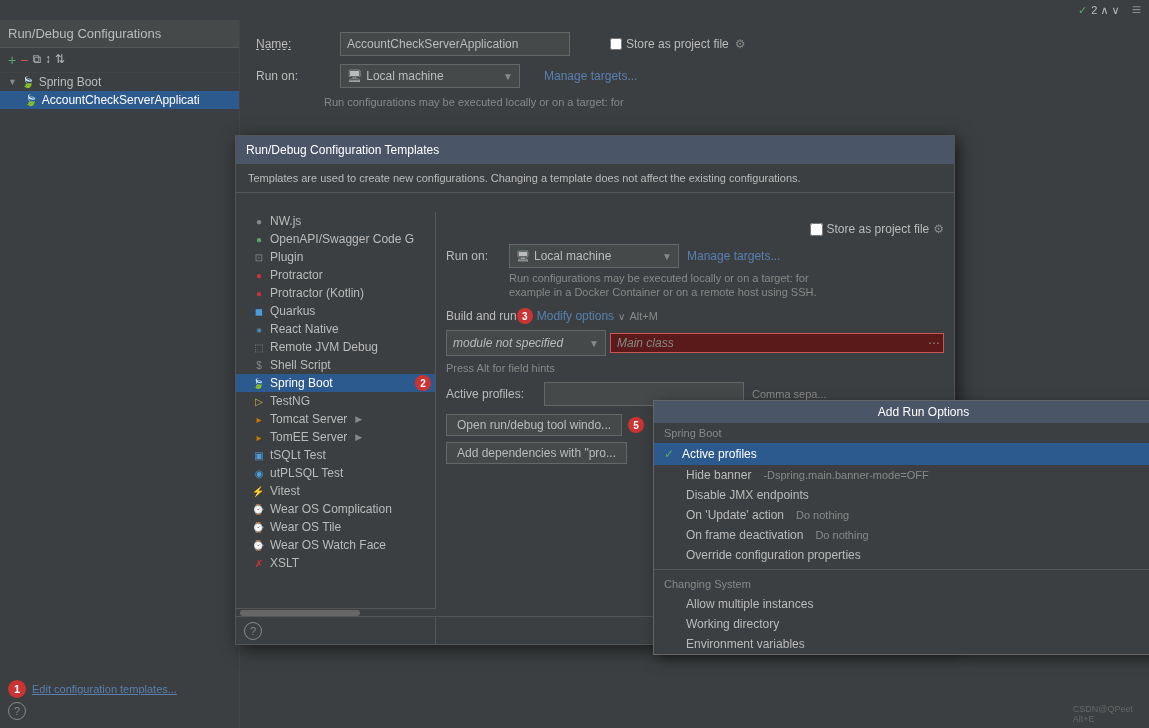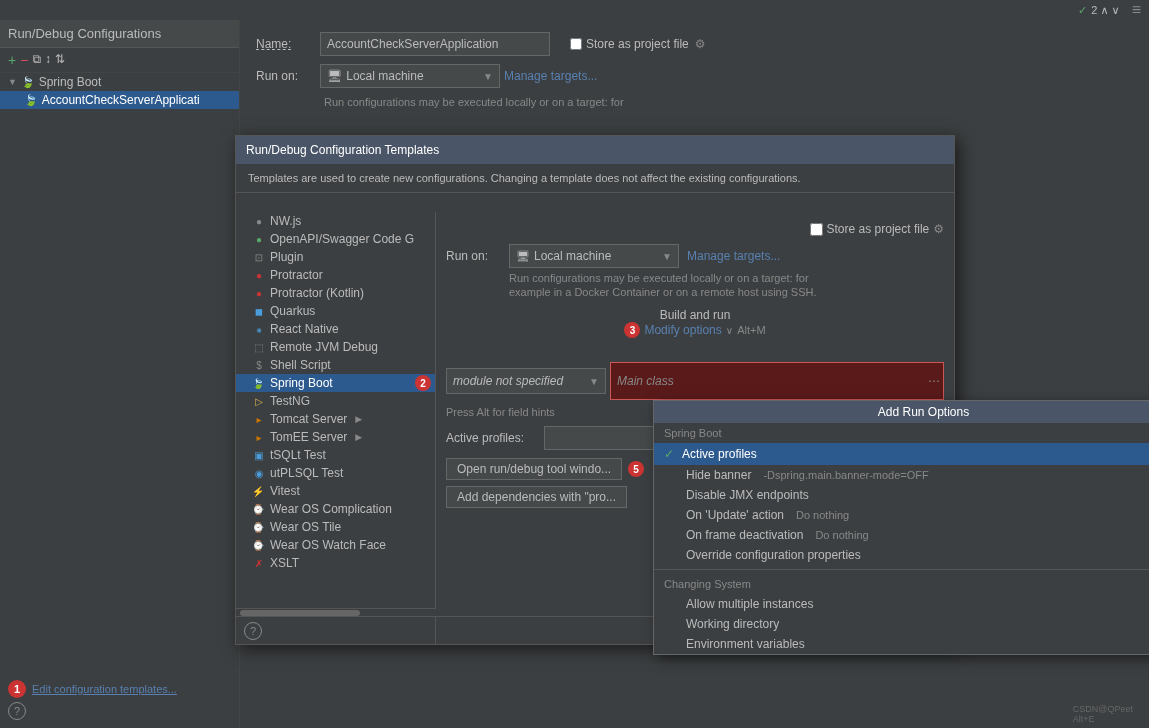--- a/index.html
+++ b/index.html
@@ -36,21 +36,21 @@
     }
 
     .circle-green { color: #59a869; }
     .circle-red { color: #cc3333; }
     .circle-blue { color: #4a9cdb; }
     .circle-yellow { color: #d4b44a; }
     .circle-gray { color: #888; }
     .circle-orange { color: #cc7700; }
 
     .field-row {
-      display: flex; align-items: center; margin-bottom: 8px; gap: 4px;
+      display: flex; align-items: center; margin-bottom: 8px; gap: 24px;
     }
     .field-label { color: #bbbbbb; font-size: 12px; min-width: 60px; }
     .field-input {
       background: #45494a; border: 1px solid #666;
       color: #bbbbbb; font-size: 12px;
       padding: 2px 6px; height: 24px;
     }
 
     .btn-link { color: #5880b0; background: none; border: none; cursor: pointer; font-size: 12px; }
 
@@ -393,36 +393,36 @@
         <div style="display: flex; align-items: center; background: #45494a; border: 1px solid #666; padding: 2px 6px; height: 24px; width: 170px; cursor: pointer;">
           <span style="color: #bbbbbb; font-size: 11px;">🖥</span>
           <span style="color: #bbbbbb; font-size: 12px; flex: 1; margin-left: 4px;">Local machine</span>
           <span style="color: #888; font-size: 10px;">▼</span>
         </div>
         <button class="btn-link">Manage targets...</button>
       </div>
       <div style="color: #888; font-size: 11px; margin-left: 63px; margin-bottom: 2px;">Run configurations may be executed locally or on a target: for</div>
       <div style="color: #888; font-size: 11px; margin-left: 63px; margin-bottom: 10px;">example in a Docker Container or on a remote host using SSH.</div>
 
-      <div style="display: flex; align-items: center; justify-content: flex-start; margin-bottom: 24px; flex-direction: column;">
+      <div style="display: flex; align-items: center; justify-content: flex-start; margin-bottom: 6px;">
         <span style="color: #bbbbbb; font-size: 12px; font-weight: 500;">Build and run</span>
         <div style="display: flex; align-items: center; gap: 4px;">
           <div class="badge" style="width: 16px; height: 16px; font-size: 10px;">3</div>
           <button class="btn-link">Modify options</button>
           <span style="color: #888; font-size: 10px;">∨</span>
           <span style="color: #888; font-size: 11px;">Alt+M</span>
         </div>
       </div>
 
       <div style="display: flex; align-items: center; gap: 4px; margin-bottom: 6px; font-style: italic;">
         <div class="module-selector">
           <span style="font-size: 12px; color: #bbbbbb;">module not specified</span>
           <span style="color: #888; font-size: 10px;">▼</span>
         </div>
-        <div style="flex: 1; background: #5a1a1a; border: 1px solid #cc5555; height: 38px; display: flex; align-items: center; padding: 0 6px; position: relative;">
+        <div style="flex: 1; background: #5a1a1a; border: 1px solid #cc5555; height: 20px; display: flex; align-items: center; padding: 0 6px; position: relative;">
           <span style="color: #888; font-size: 12px;">Main class</span>
           <span style="position: absolute; right: 4px; color: #888; font-size: 12px;">⋯</span>
         </div>
       </div>
 
       <div style="color: #888; font-size: 11px; margin-bottom: 8px;">Press Alt for field hints</div>
 
       <div style="display: flex; align-items: center; gap: 8px; margin-bottom: 8px;">
         <label style="color: #bbbbbb; font-size: 12px; min-width: 90px;">Active profiles:</label>
         <input type="text" class="active-profiles-field" placeholder="" style="">

